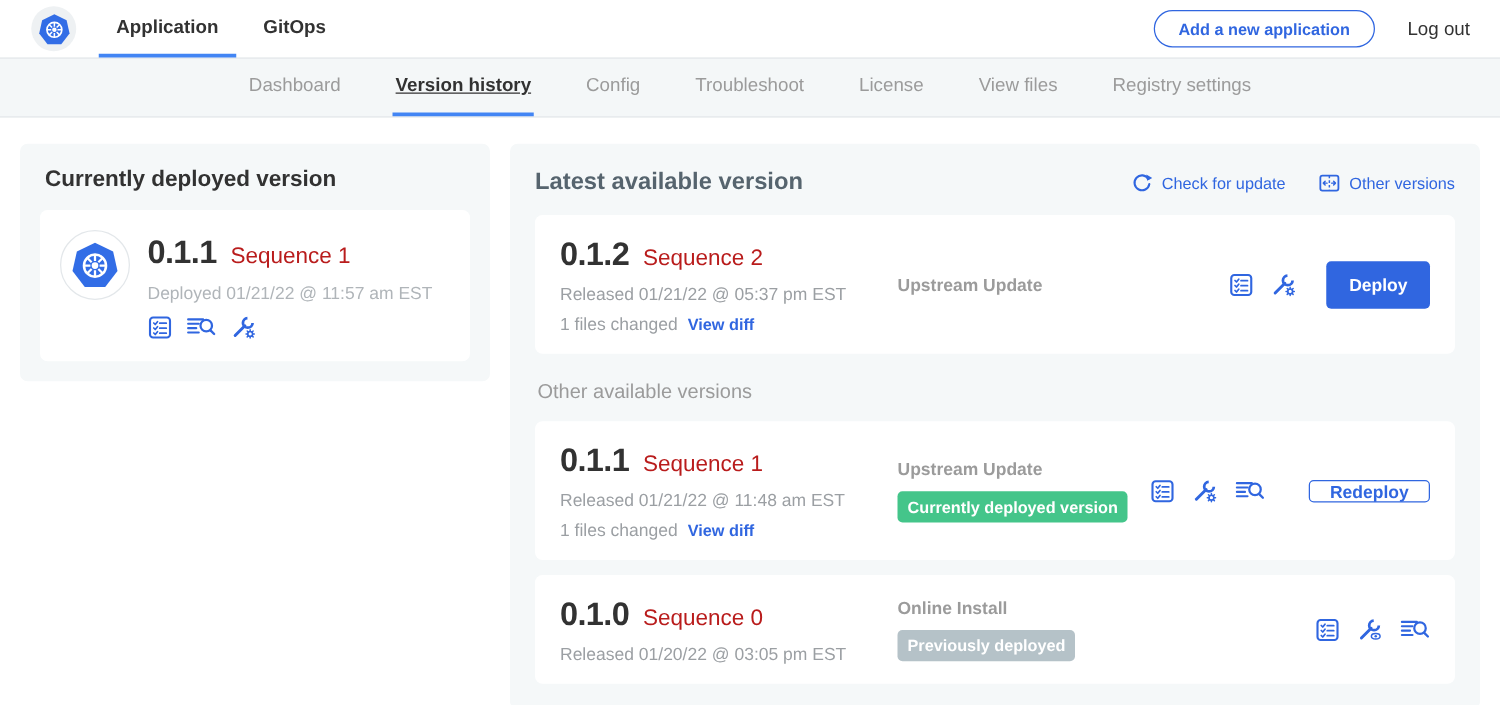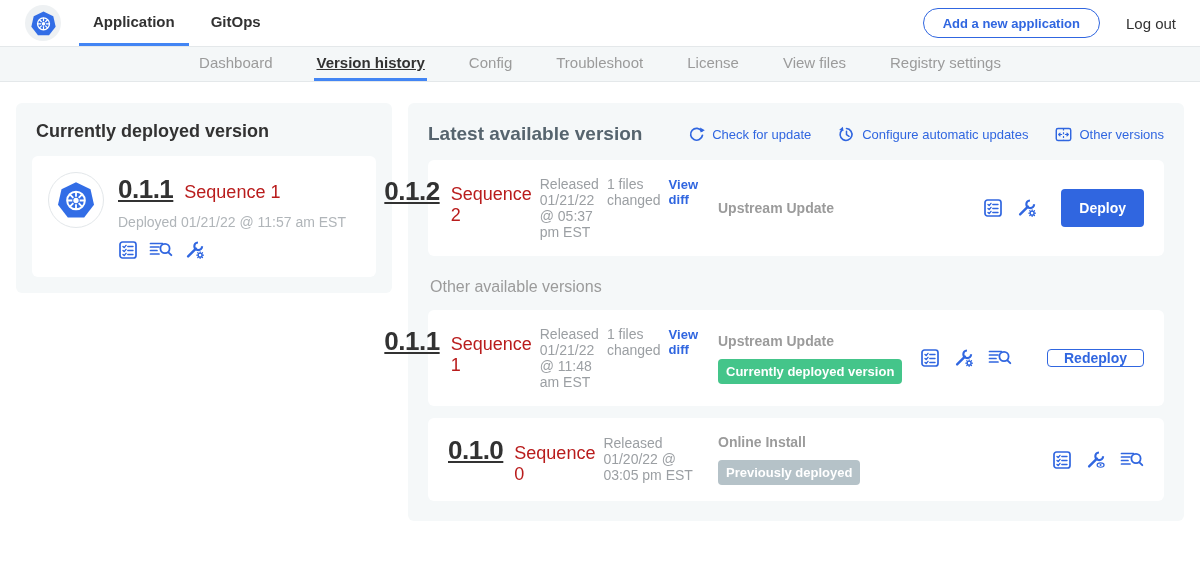--- a/index.html
+++ b/index.html
@@ -14,54 +14,54 @@
   .logo-badge svg { width: 27px; height: 27px; color: #326de6; }
   .top-tabs { display: flex; height: 46px; }
   .top-tab { display: flex; align-items: center; padding: 0 14px; margin-right: 8px;
     font-size: 15px; font-weight: 600; border-bottom: 3px solid transparent; cursor: pointer; }
   .top-tab.active { border-bottom-color: #4285f4; }
   .top-right { margin-left: auto; display: flex; align-items: center; gap: 26px; }
   .pill-btn { height: 30px; padding: 0 19px; border-radius: 16px; border: 1px solid #3066e0;
     color: #3066e0; background: #fff; font-weight: 700; font-size: 13px; font-family: inherit; cursor: pointer; }
   .logout { font-size: 15px; cursor: pointer; }
   
-  .sub-nav { height: 36px; background: #f4f7f8; border-top: 1px solid #e4e8ea; border-bottom: 1px solid #e4e8ea;
+  .sub-nav { height: 48px; background: #f4f7f8; border-top: 1px solid #e4e8ea; border-bottom: 1px solid #e4e8ea;
     display: flex; justify-content: center; }
   .sub-tab { display: flex; align-items: center; padding: 0 2px; margin: 0 20px; font-size: 15px;
     color: #9b9b9b; border-bottom: 3px solid transparent; cursor: pointer; white-space: nowrap; }
   .sub-tab.active { color: #323232; font-weight: 700; border-bottom-color: #4285f4; text-decoration: underline; }
   
   .content { display: flex; gap: 16px; padding: 21px 16px 0; align-items: flex-start; }
   .panel { background: #f5f8f9; border-radius: 6px; }
   .deployed-panel { width: 376px; padding: 14px 16px 16px; }
   .panel-title { font-size: 18px; font-weight: 700; margin: 4px 4px 14px; color: #323232; }
   .deployed-card { background: #fff; border-radius: 6px; padding: 16px; display: flex; gap: 14px; }
   .k8s-badge { width: 56px; height: 56px; border-radius: 50%; border: 1px solid #e3e7ea; background: #fff;
     display: flex; align-items: center; justify-content: center; flex: none; }
   .k8s-badge svg { width: 40px; height: 40px; color: #326de6; }
   .dep-info { display: flex; flex-direction: column; gap: 9px; padding-top: 2px; }
   .ver-line { display: flex; align-items: baseline; gap: 11px; }
-  .ver-num { font-size: 26px; font-weight: 800; letter-spacing: -0.5px; color: #323232; text-decoration: underline; }
+  .ver-num { font-size: 26px; font-weight: 800; letter-spacing: -0.5px; color: #323232; }
   .seq { font-size: 18px; color: #b91c1c; }
   .date-muted { font-size: 14px; color: #b0b5b9; }
   .icon-row { display: flex; align-items: center; gap: 11px; color: #3066e0; }
   .icon-row svg { cursor: pointer; display: block; }
   .i20 { width: 20px; height: 20px; }
   .i22 { width: 22px; height: 22px; }
   .i24 { width: 24px; height: 20px; }
   
   .available-panel { flex: 1; padding: 14px 20px 20px; }
   .avail-header { display: flex; align-items: center; justify-content: space-between; margin: 6px 0 15px; }
   .avail-title { font-size: 19px; font-weight: 600; color: #56646e; }
   .avail-actions { display: flex; gap: 27px; }
   .action-link { display: flex; align-items: center; gap: 7px; color: #3066e0; font-size: 13px; font-weight: 400; cursor: pointer; }
   .action-link svg { width: 17px; height: 17px; display: block; }
   .version-card { background: #fff; border-radius: 6px; padding: 16px 20px; display: flex; align-items: center; }
   .mb12 { margin-bottom: 12px; }
-  .vc-left { width: 250px; display: flex; flex-direction: row; gap: 8px; justify-content: flex-end; }
+  .vc-left { width: 250px; display: flex; flex-direction: column; gap: 8px; }
   .released { font-size: 14px; color: #9b9fa3; }
   .files-line { display: flex; gap: 8px; font-size: 14px; color: #9b9fa3; align-items: baseline; }
   .view-diff { color: #3066e0; font-weight: 700; font-size: 13px; cursor: pointer; }
   .vc-mid { flex: 1; display: flex; flex-direction: column; gap: 10px; padding-left: 20px; }
   .source { font-size: 14px; font-weight: 600; color: #9b9b9b; }
   .badge { display: inline-block; align-self: flex-start; padding: 5px 8px; border-radius: 4px;
     font-size: 13px; font-weight: 700; color: #fff; }
   .badge-green { background: #44c58a; }
   .badge-gray { background: #b5c2c8; }
   .vc-right { display: flex; align-items: center; gap: 13px; color: #3066e0; }
@@ -185,26 +185,20 @@
       <div class="avail-title">Latest available version</div>
       <div class="avail-actions">
         <div class="action-link">
           <svg>
               <use href="#sym-refresh"></use>
             </svg>
           <span>Check for update</span>
         </div>
         <div class="action-link">
           <svg>
-              <use href="#sym-clock-refresh"></use>
-            </svg>
-          <span>Configure automatic updates</span>
-        </div>
-        <div class="action-link">
-          <svg>
               <use href="#sym-diff"></use>
             </svg>
           <span>Other versions</span>
         </div>
       </div>
     </div>
 
     <div class="version-card">
       <div class="vc-left">
         <div class="ver-line">

